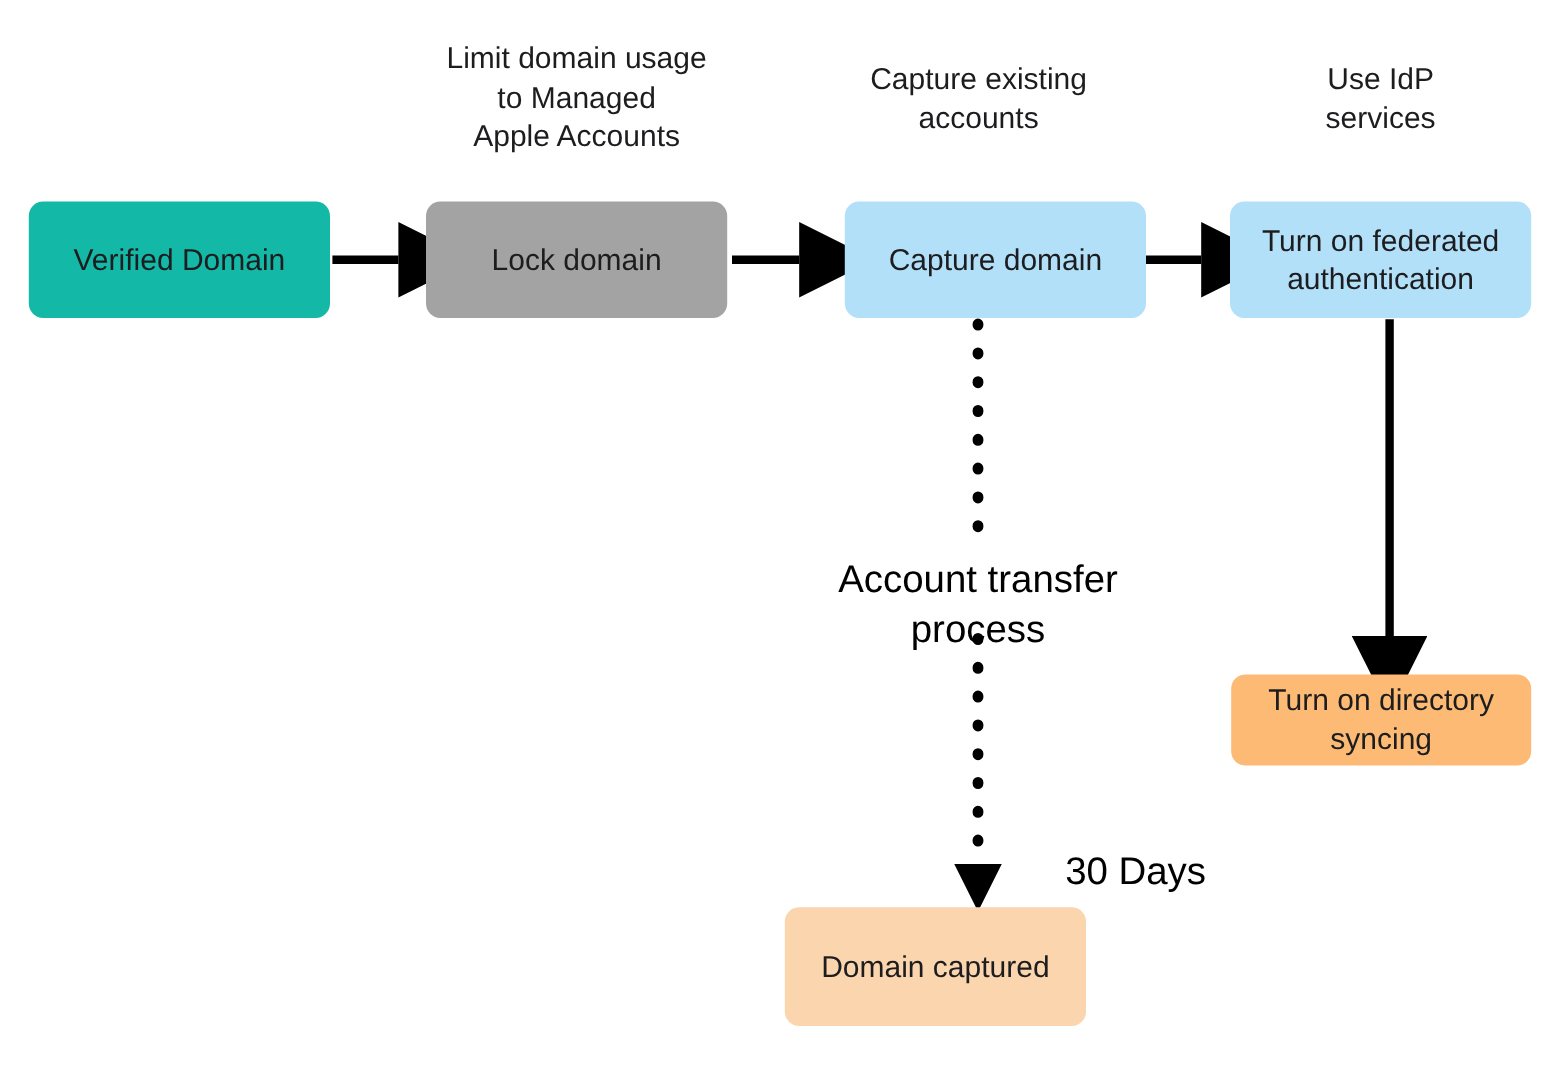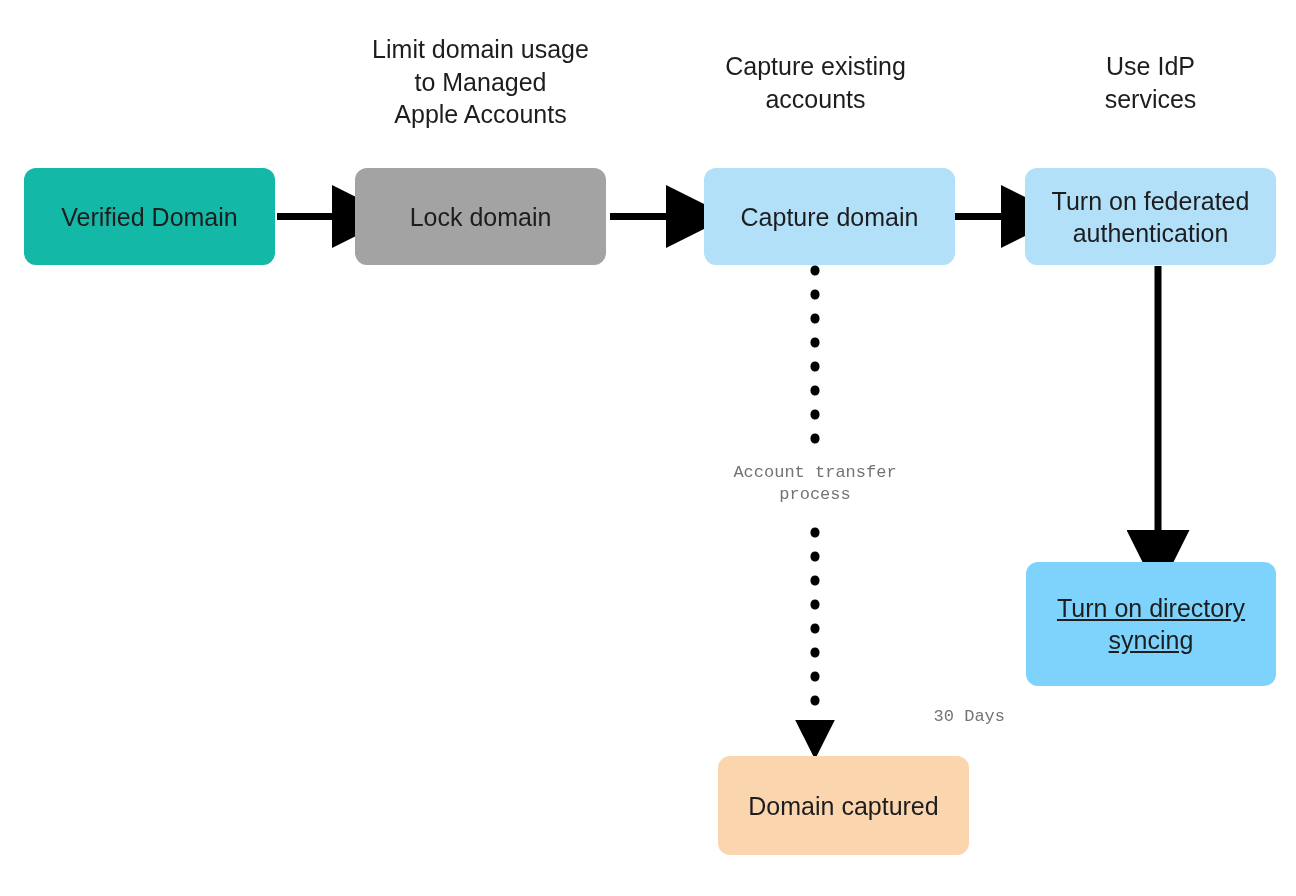--- a/index.html
+++ b/index.html
@@ -38,25 +38,24 @@
     position: absolute;
     text-align: center;
     font-size: 25px;
     line-height: 1.30;
     color: #1d1d1f;
     white-space: pre-line;
   }
   .edge-label {
     position: absolute;
     text-align: center;
-    font-size: 17px;
+    font-size: 32px;
     line-height: 1.30;
-    color: #737373;
+    color: #000000;
     white-space: pre-line;
-    font-family: Liberation Mono, monospace;
   }
   svg.connectors {
     position: absolute;
     left: 0;
     top: 0;
     width: 1296px;
     height: 896px;
     overflow: visible;
     pointer-events: none;
   }
@@ -113,23 +112,23 @@
 
   <div class="node" style="left:24px; top:168px; width:251px; height:97px; background:#14b8a6;">Verified Domain</div>
 
   <div class="node" style="left:355px; top:168px; width:251px; height:97px; background:#a3a3a3;">Lock domain</div>
 
   <div class="node" style="left:690px; top:168px; width:251px; height:97px; background:#b3e0f9;margin-left:14px;">Capture domain</div>
 
   <div class="node" style="left:1025px; top:168px; width:251px; height:97px; background:#b3e0f9;">Turn on federated
 authentication</div>
 
-  <div class="node" style="left:1026px; top:562px; width:250px; height:124px; background:#7dd3fc;text-decoration:underline;">Turn on directory
+  <div class="node" style="left:1026px; top:562px; width:250px; height:76px; background:#fdba74;">Turn on directory
 syncing</div>
 
-  <div class="node" style="left:718px; top:756px; width:251px; height:99px; background:#fbd5ae;">Domain captured</div>
+  <div class="node" style="left:654px; top:756px; width:251px; height:99px; background:#fbd5ae;">Domain captured</div>
 
   <div class="edge-label" style="left:665px; top:462px; width:300px;">Account transfer
 process</div>
 
   <div class="edge-label" style="left:845px; top:706px; width:160px; text-align:right;">30 Days</div>
 
 </div>
 
 </body></html>

